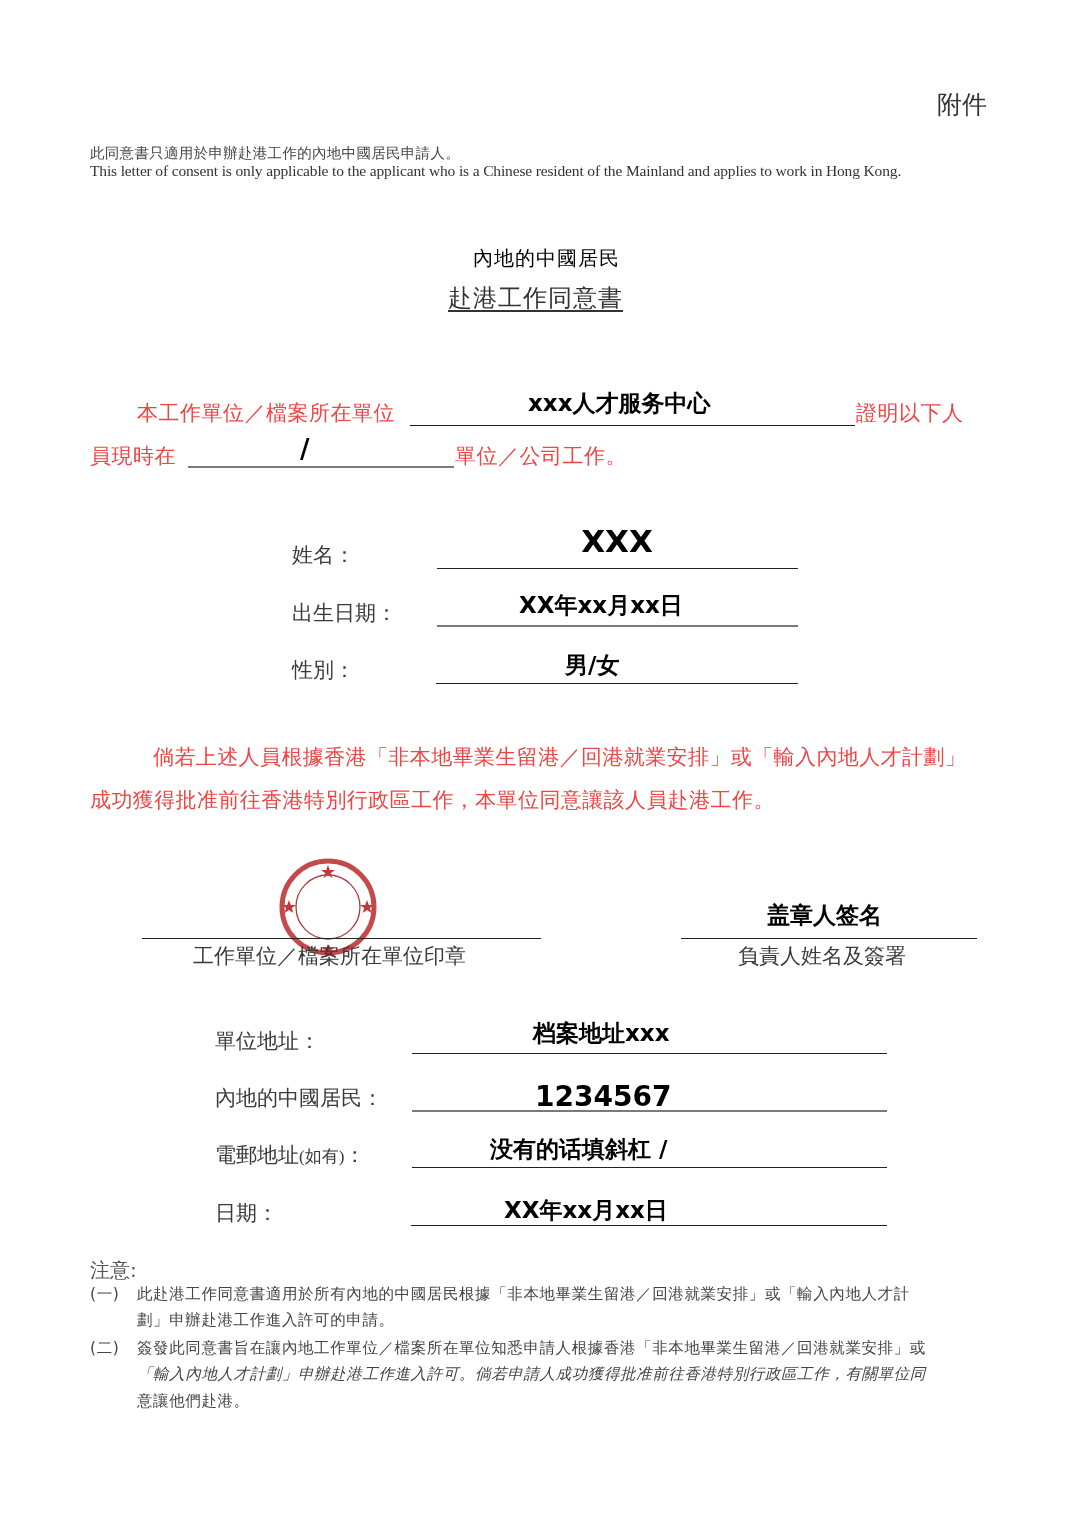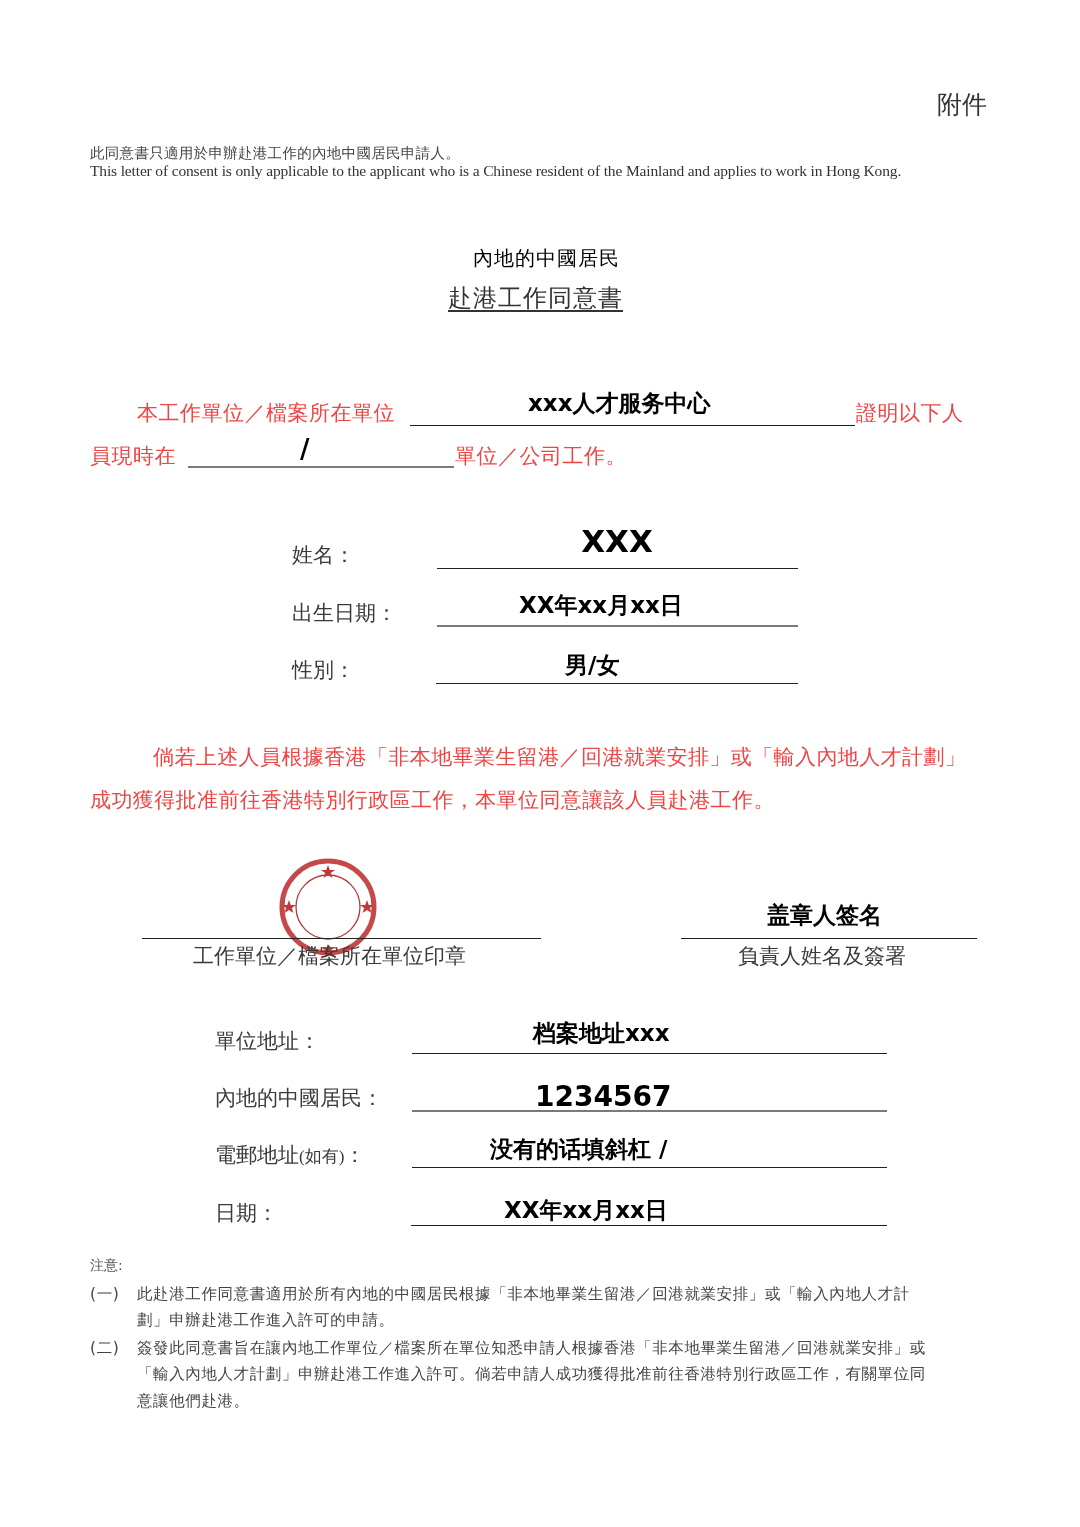--- a/index.html
+++ b/index.html
@@ -85,22 +85,22 @@
 <div class="abs label" style="left:215px; top:1141px;">
   <span>電郵地址</span><span class="serif" style="font-size:17px;">(如有)</span><span>：</span>
 </div>
 <div class="abs fill" style="left:490px; top:1134px; font-size:23px;">没有的话填斜杠 /</div>
 <div class="line" style="left:412px; top:1167px; width:475px;"></div>
 
 <div class="abs label" style="left:215px; top:1199px;">日期：</div>
 <div class="abs fill" style="left:504px; top:1195px; font-size:23px;">XX年xx月xx日</div>
 <div class="line" style="left:411px; top:1225px; width:476px;"></div>
 
-<div class="abs" style="left:90px; top:1257px; font-size:14px; color:#555;">注意:</div>
+<div class="abs" style="left:90px; top:1257px; font-size:20px; color:#555;">注意:</div>
 
 <div class="abs note-text" style="left:90px; top:1284px;">(一)</div>
 <div class="abs note-text" style="left:137px; top:1284px;">此赴港工作同意書適用於所有內地的中國居民根據「非本地畢業生留港／回港就業安排」或「輸入內地人才計</div>
 <div class="abs note-text" style="left:137px; top:1310px;">劃」申辦赴港工作進入許可的申請。</div>
 
 <div class="abs note-text" style="left:90px; top:1338px;">(二)</div>
 <div class="abs note-text" style="left:137px; top:1338px;">簽發此同意書旨在讓內地工作單位／檔案所在單位知悉申請人根據香港「非本地畢業生留港／回港就業安排」或</div>
-<div class="abs note-text" style="left:137px; top:1364px;">「輸入內地人才計劃」申辦赴港工作進入許可。倘若申請人成功獲得批准前往香港特別行政區工作，有關單位同</div>
+<div class="abs note-text" style="left:137px; top:1364px;font-style:italic;">「輸入內地人才計劃」申辦赴港工作進入許可。倘若申請人成功獲得批准前往香港特別行政區工作，有關單位同</div>
 <div class="abs note-text" style="left:137px; top:1391px;">意讓他們赴港。</div>
 
 </body></html>

